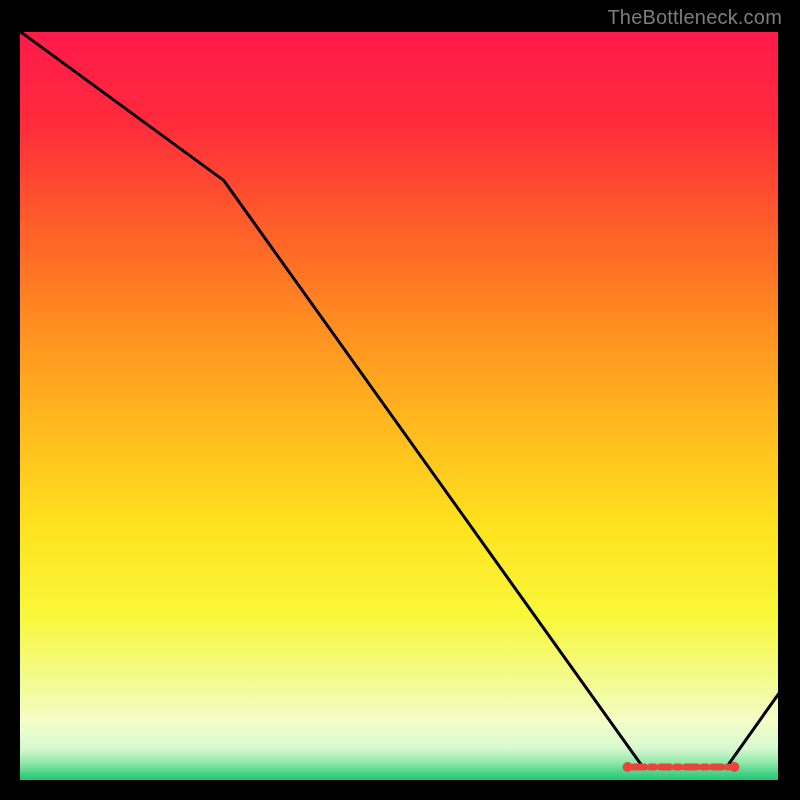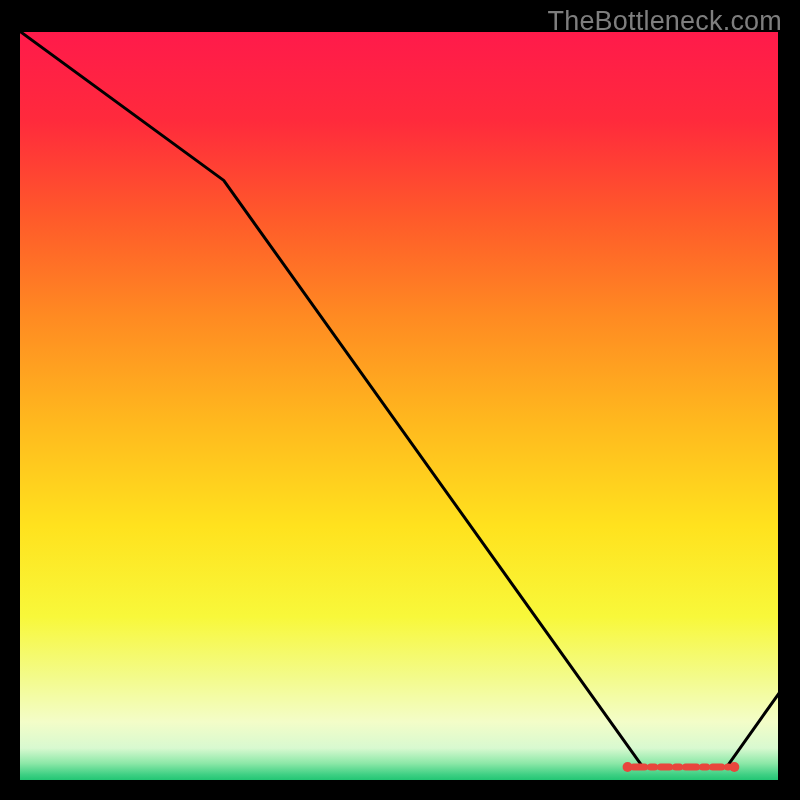--- a/index.html
+++ b/index.html
@@ -14,21 +14,21 @@
   .wrap {
     position: relative;
     width: 800px;
     height: 800px;
   }
   .attribution {
     position: absolute;
     top: 6px;
     right: 18px;
     color: #7e7e7e;
-    font-size: 27px;
+    font-size: 20px;
     font-weight: 500;
     letter-spacing: 0.2px;
   }
   .plot-frame {
     position: absolute;
     left: 18px;
     top: 30px;
     width: 762px;
     height: 752px;
     background: #000;

